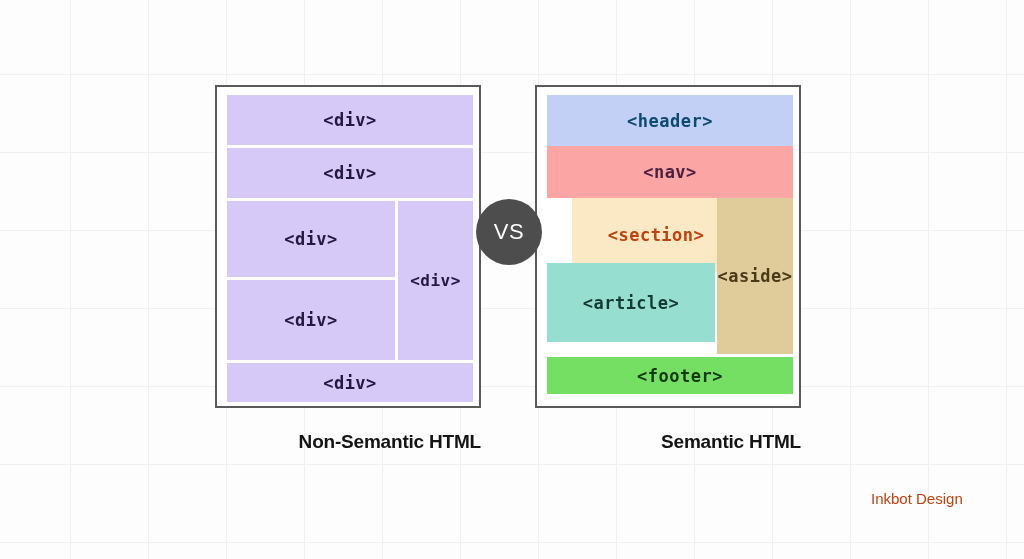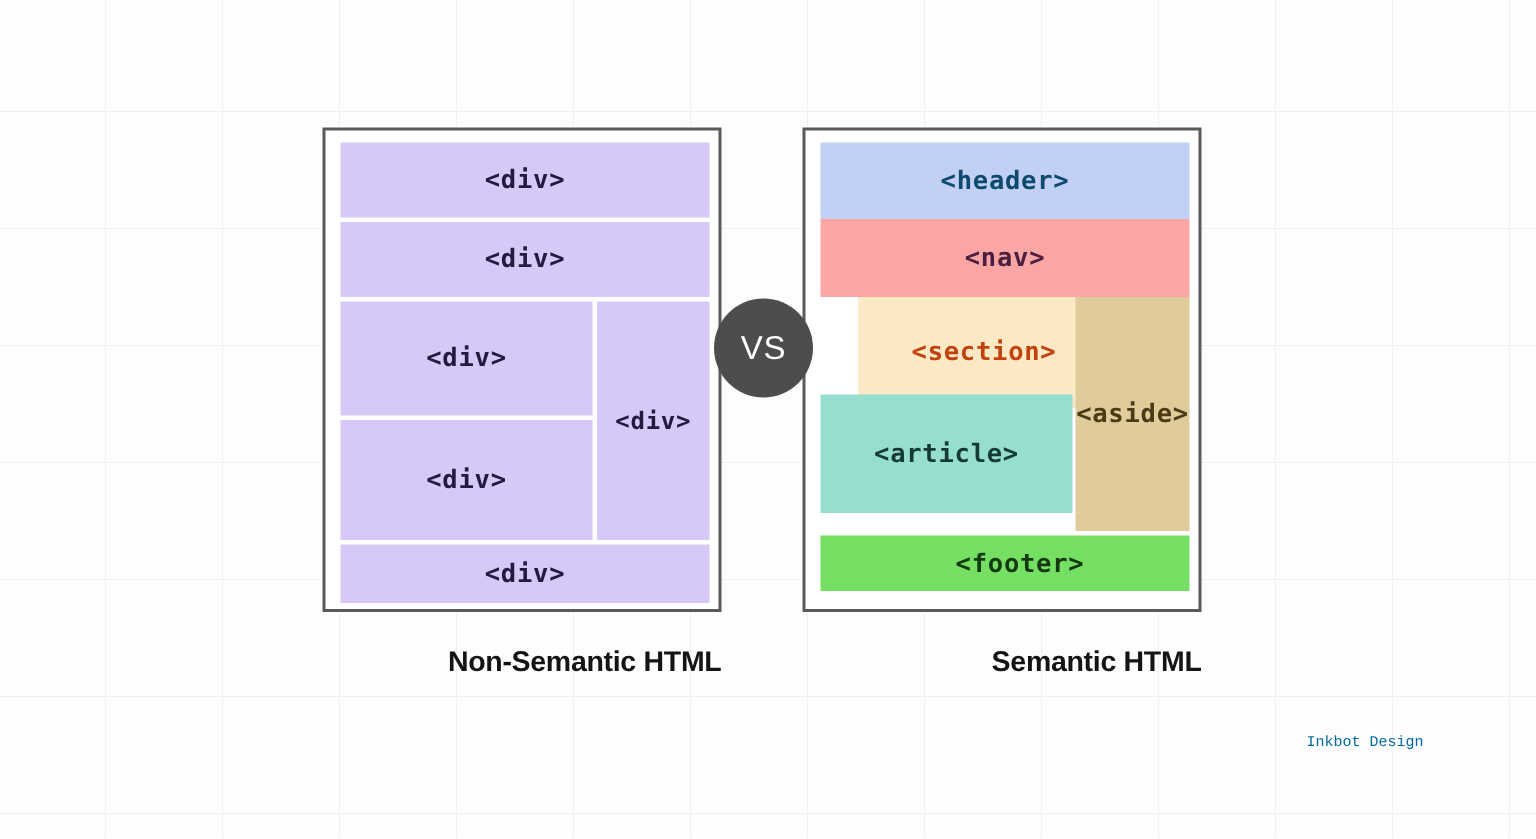--- a/index.html
+++ b/index.html
@@ -112,23 +112,23 @@
     white-space: nowrap;
   }
   #caption-left  { left: 215px; top: 431px; width: 266px; }
   #caption-right { left: 535px; top: 431px; width: 266px; }
 
   
   #watermark {
     position: absolute;
     left: 871px;
     top: 490px;
-    font-family: Liberation Mono, monospace;
-    font-size: 10px;
-    color: #0369a1;
+    font-family: Liberation Sans, sans-serif;
+    font-size: 15px;
+    color: #c2410c;
     white-space: nowrap;
   }
 </style>
 </head>
 <body>
 
 <div id="grid-bg"></div>
 
 <div id="stage">
 

